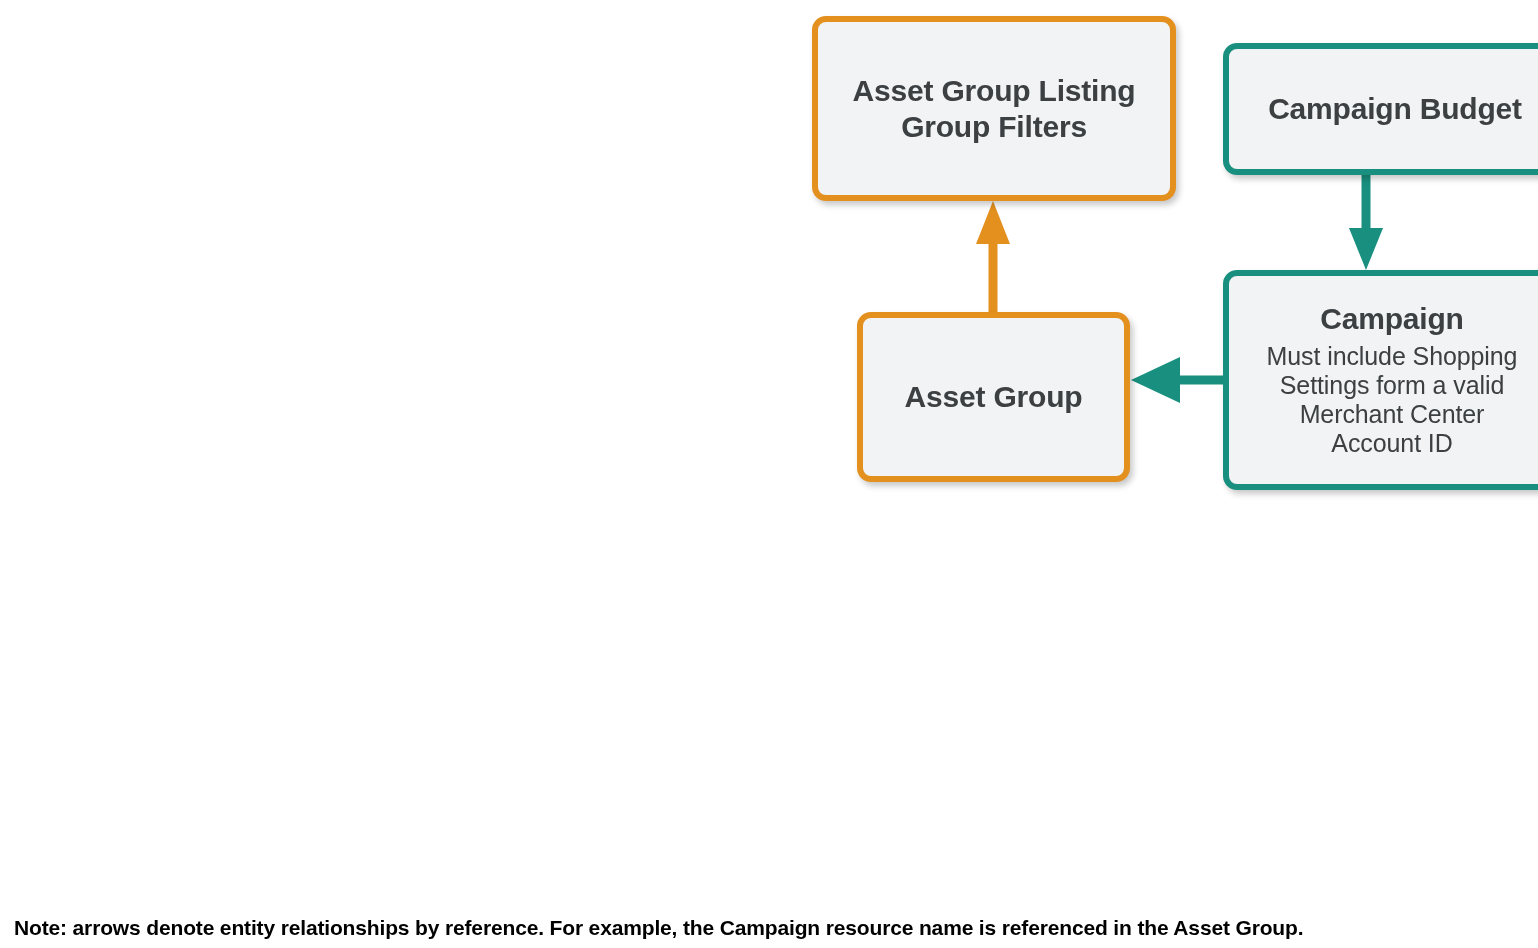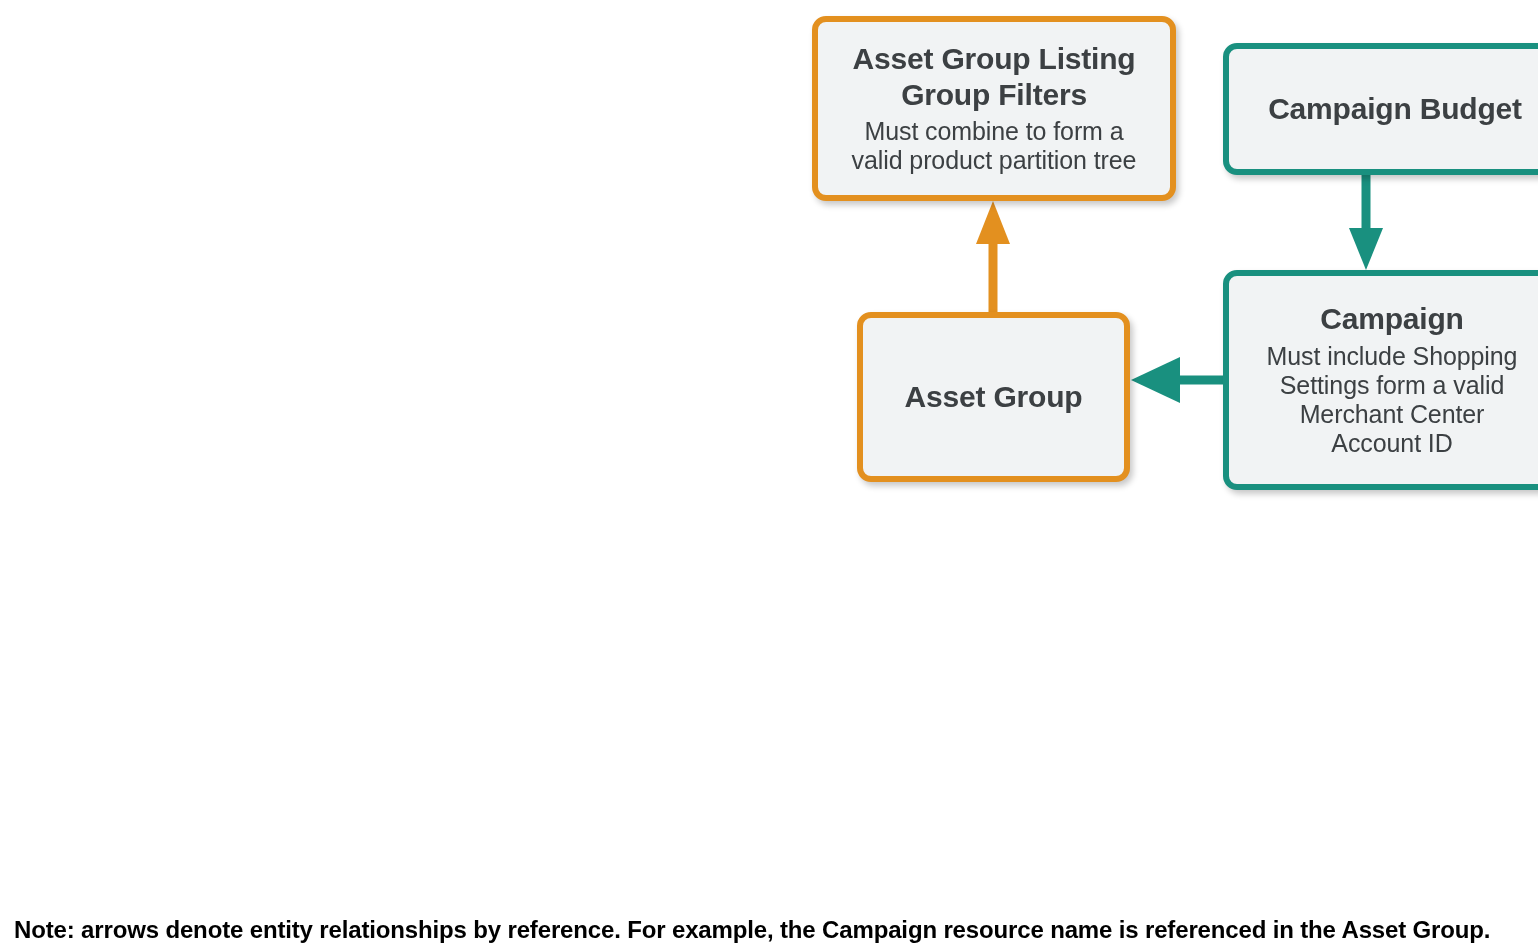--- a/index.html
+++ b/index.html
@@ -68,21 +68,21 @@
     top: 0;
     width: 1538px;
     height: 948px;
     pointer-events: none;
   }
 
   #footer-note {
     position: absolute;
     left: 14px;
     top: 916px;
-    font-size: 24px;
+    font-size: 21px;
     font-weight: bold;
     color: #000000;
     white-space: nowrap;
     letter-spacing: -0.15px;
   }
 </style>
 </head>
 <body>
 
 <div id="canvas">
@@ -100,21 +100,20 @@
     </g>
 
     <g>
       <line x1="1225" y1="380" x2="1180" y2="380" stroke="#19907F" stroke-width="9"></line>
       <polygon points="1131,380 1180,357 1180,403" fill="#19907F"></polygon>
     </g>
   </svg>
 
   <div class="node orange" id="box-listing-filters">
     <div class="node-title">Asset Group Listing Group Filters</div>
-    <div class="node-sub">Must combine to form a valid product partition tree</div>
   </div>
 
   <div class="node teal" id="box-campaign-budget">
     <div class="node-title">Campaign Budget</div>
   </div>
 
   <div class="node orange" id="box-asset-group">
     <div class="node-title">Asset Group</div>
   </div>
 

